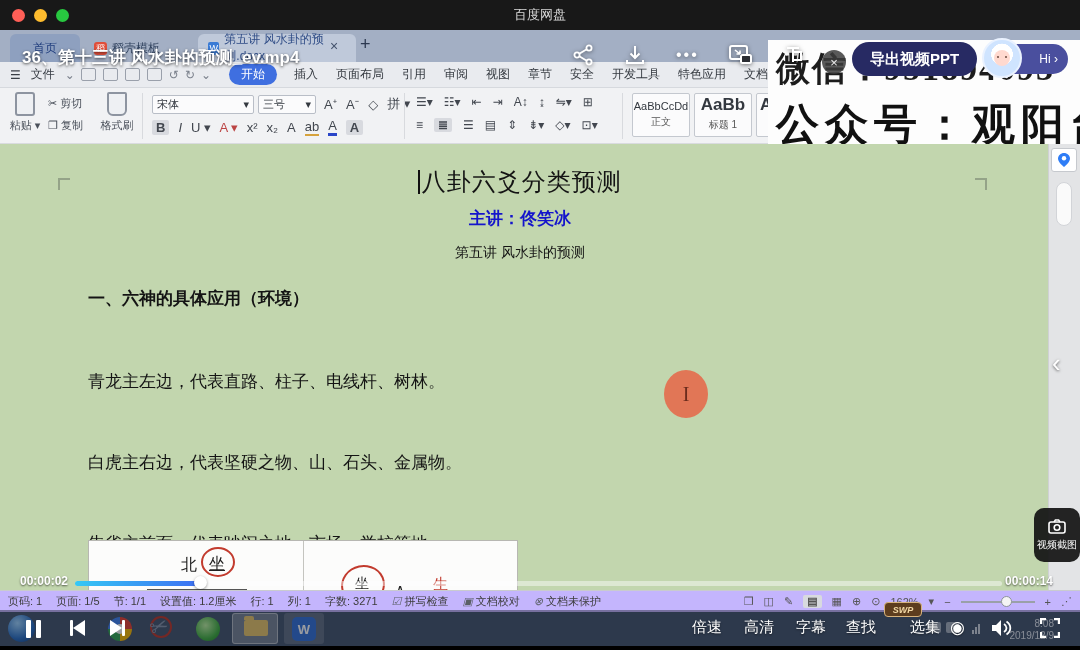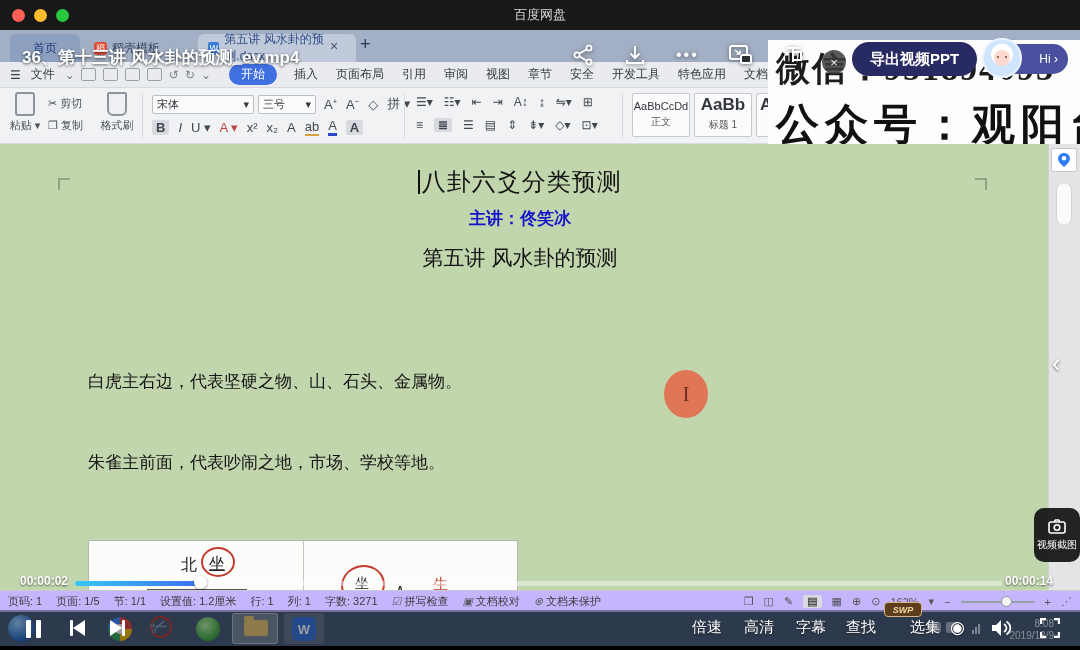--- a/index.html
+++ b/index.html
@@ -49,21 +49,21 @@
   .stylecard .nm{font-size:10px;color:#555;margin-top:3px;white-space:nowrap;}
   .vdiv{width:1px;height:46px;background:#d8dade;top:5px;}
 
   
   .docarea{left:0;top:114px;width:1080px;height:446px;background:#c2d6ae;overflow:hidden;
            font-family:"Liberation Serif","DejaVu Serif",serif;color:#141414;}
   .corner{width:12px;height:12px;border-left:2px solid #6f7b6a;border-top:2px solid #6f7b6a;opacity:.55;}
   .doc-title{left:0;top:22px;width:1040px;text-align:center;font-size:24px;letter-spacing:1px;}
   .caret-bar{display:inline-block;width:1.5px;height:24px;background:#111;vertical-align:-4px;margin-right:2px;}
   .doc-lect{left:0;top:63px;width:1040px;text-align:center;font-size:17px;color:#1414cc;font-weight:bold;}
-  .doc-sub{left:0;top:100px;width:1040px;text-align:center;font-size:21px;}
+  .doc-sub{left:0;top:100px;width:1040px;text-align:center;font-size:14px;}
   .doc-head{left:88px;top:143px;font-size:17px;font-weight:bold;}
   .doc-lines{left:88px;top:170px;width:900px;font-size:17px;line-height:27px;white-space:pre;}
   .cursor-bubble{left:664px;top:226px;width:44px;height:48px;border-radius:50%;background:rgba(228,110,78,.92);
                  color:#6b2c1d;font-family:"Liberation Serif",serif;font-size:20px;display:flex;align-items:center;justify-content:center;}
   
   .dtable{left:88px;top:396px;width:430px;height:60px;background:#fcfcfb;border:1px solid #b7b7b2;overflow:hidden;}
   .dtable .mid{position:absolute;left:214px;top:0;width:1px;height:60px;background:#c4c4bf;}
   .dt-txt{position:absolute;font-family:"Liberation Serif",serif;color:#222;}
   .redring{position:absolute;border:2px solid #c23b2e;border-radius:50%;}
   .dt-rect{position:absolute;border:2px solid #555;background:#fff;}
@@ -281,21 +281,23 @@
         </div>
       </div>
     </div>
 
     <div class="abs docarea">
       <div class="abs corner" style="left:58px;top:34px"></div>
       <div class="abs corner" style="left:975px;top:34px;transform:scaleX(-1)"></div>
       <div class="abs doc-title"><span class="caret-bar"></span><span>八卦六爻分类预测</span></div>
       <div class="abs doc-lect">主讲：佟笑冰</div>
       <div class="abs doc-sub">第五讲 风水卦的预测</div>
+      <div class="abs doc-head">一、六神的具体应用（环境）</div>
       <div class="abs doc-lines">
+        <div>青龙主左边，代表直路、柱子、电线杆、树林。</div>
         <div>白虎主右边，代表坚硬之物、山、石头、金属物。</div>
         <div>朱雀主前面，代表吵闹之地，市场、学校等地。</div>
         
         
         
         
       </div>
       <div class="abs cursor-bubble">I</div>
       <div class="abs dtable">
         <div class="mid"></div>

